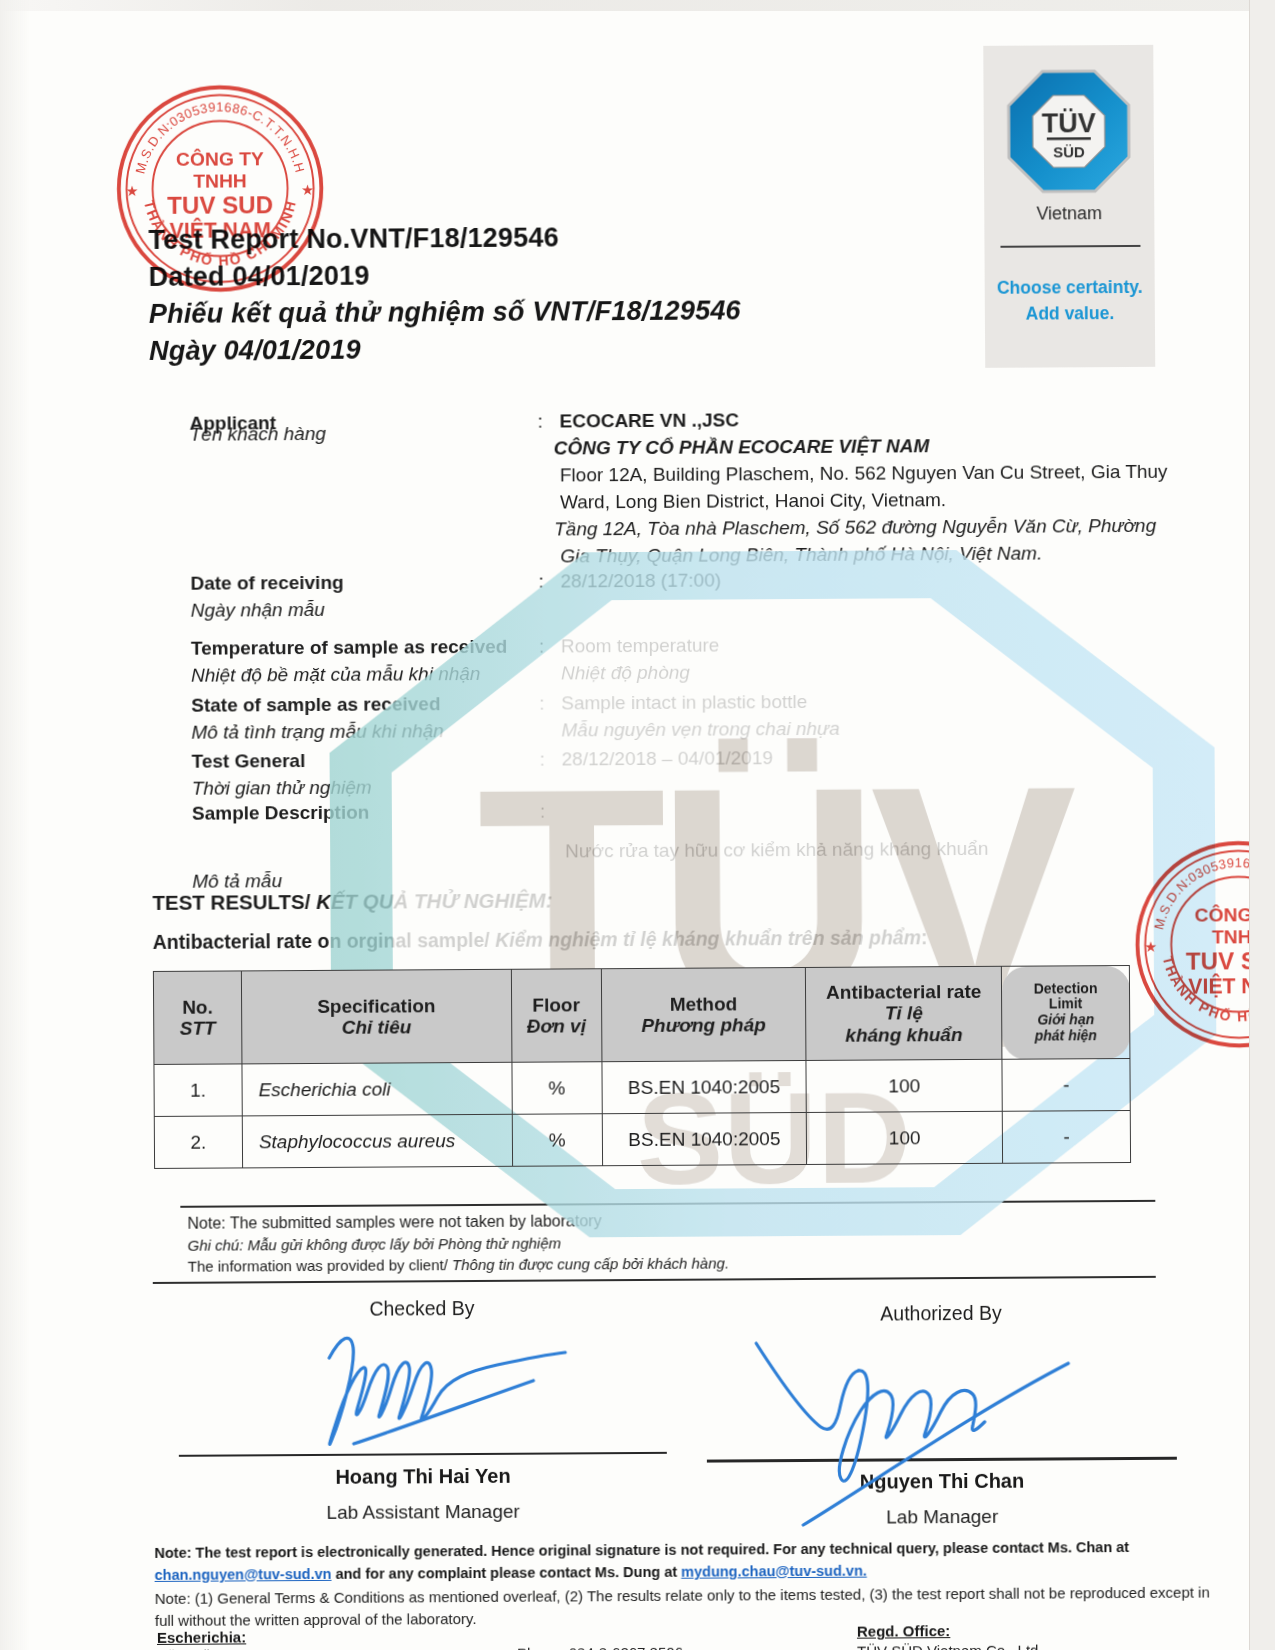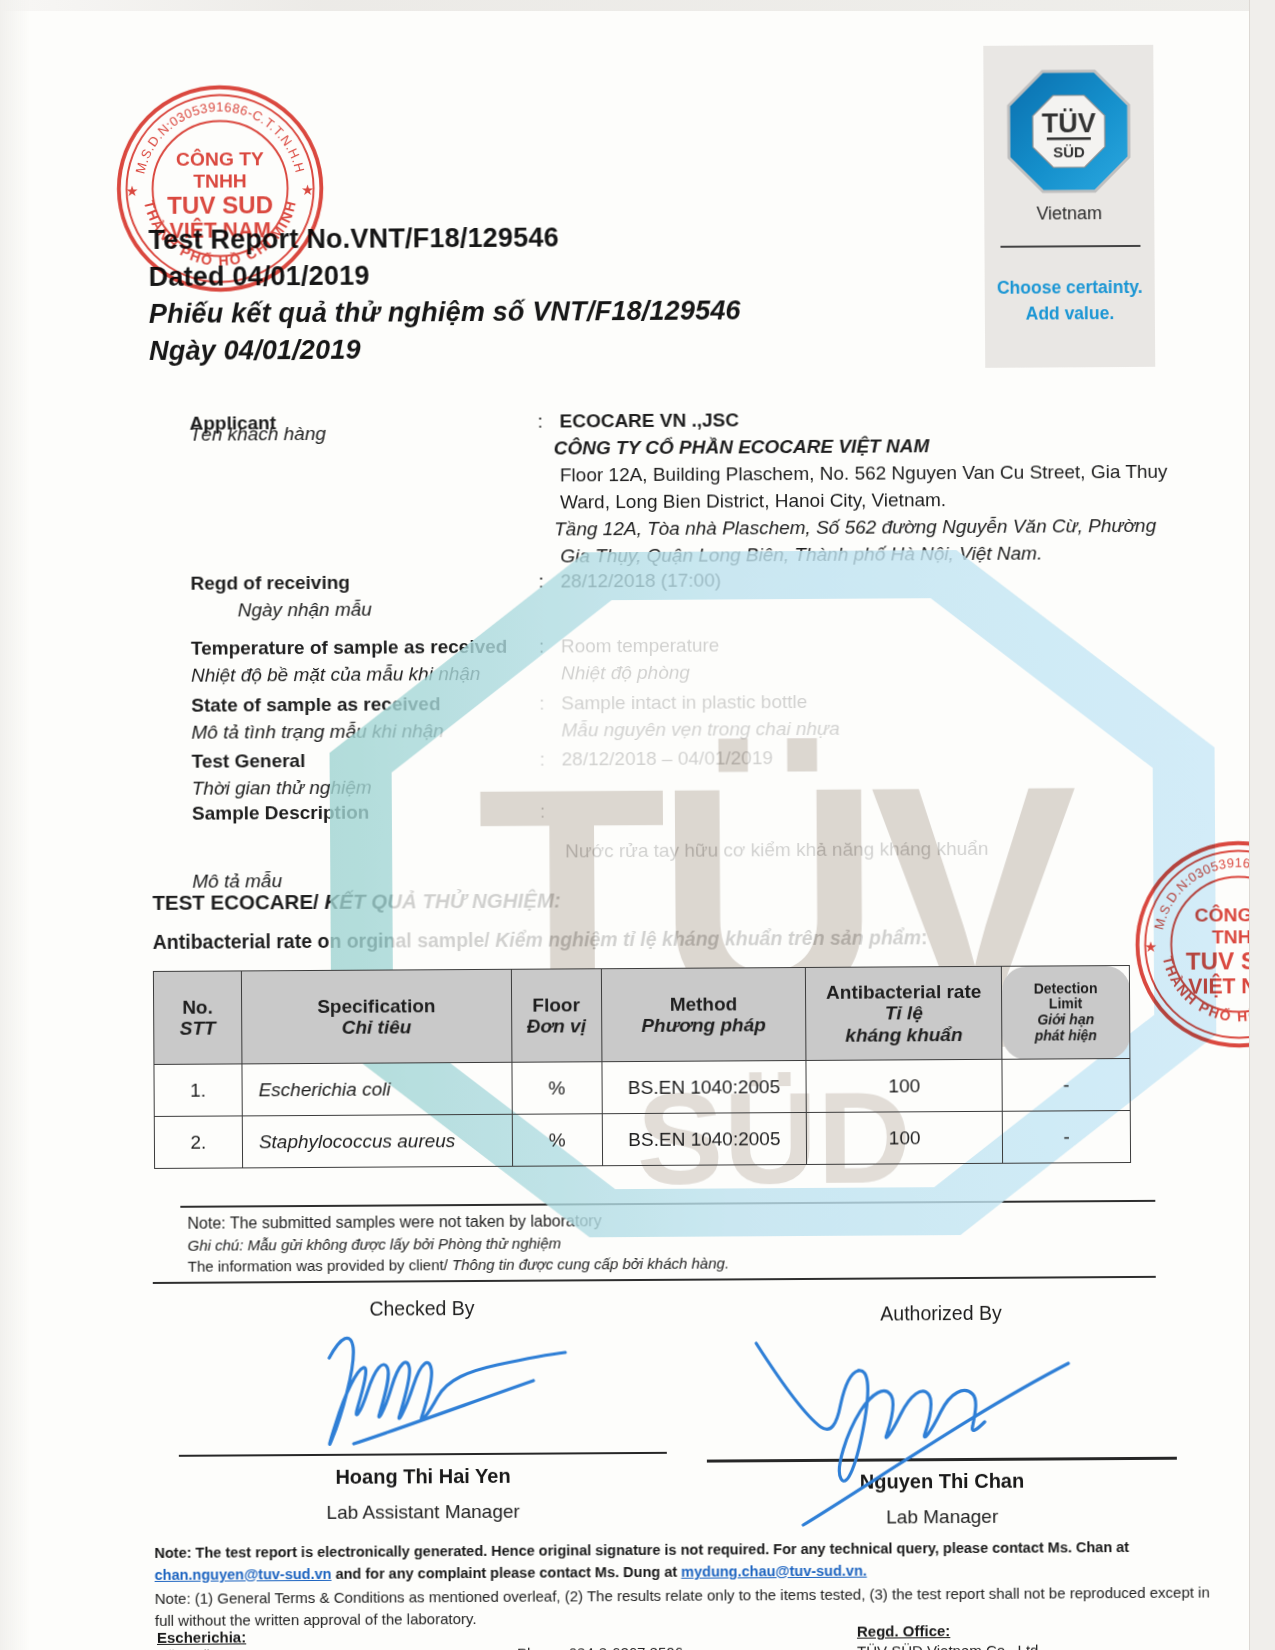--- a/index.html
+++ b/index.html
@@ -156,22 +156,22 @@
     <div class="abs flabel b" style="top:410px;">Applicant</div>
     <div class="abs flabel i" style="top:421px;">Tên khách hàng</div>
     <div class="abs fcolon" style="top:410px;">:</div>
     <div class="abs fvalue b" style="top:410px;">ECOCARE VN .,JSC</div>
     <div class="abs fvalue bi" style="top:437px;left:556px;">CÔNG TY CỔ PHẦN ECOCARE VIỆT NAM</div>
     <div class="abs fvalue" style="top:464px;">Floor 12A, Building Plaschem, No. 562 Nguyen Van Cu Street, Gia Thuy</div>
     <div class="abs fvalue" style="top:491px;">Ward, Long Bien District, Hanoi City, Vietnam.</div>
     <div class="abs fvalue i" style="top:518px;left:556px;">Tầng 12A, Tòa nhà Plaschem, Số 562 đường Nguyễn Văn Cừ, Phường</div>
     <div class="abs fvalue i" style="top:545px;">Gia Thụy, Quận Long Biên, Thành phố Hà Nội, Việt Nam.</div>
 
-    <div class="abs flabel b" style="top:570px;">Regd of receiving</div>
-    <div class="abs flabel i" style="top:597px;margin-left:47px;">Ngày nhận mẫu</div>
+    <div class="abs flabel b" style="top:570px;">Date of receiving</div>
+    <div class="abs flabel i" style="top:597px;">Ngày nhận mẫu</div>
     <div class="abs fcolon" style="top:570px;">:</div>
     <div class="abs fvalue" style="top:570px;">28/12/2018 (17:00)</div>
 
     <div class="abs flabel b" style="top:635px;">Temperature of sample as received</div>
     <div class="abs flabel i" style="top:662px;">Nhiệt độ bề mặt của mẫu khi nhận</div>
     <div class="abs fcolon" style="top:635px;">:</div>
     <div class="abs fvalue" style="top:635px;text-align:right;">Room temperature</div>
     <div class="abs fvalue i" style="top:662px;">Nhiệt độ phòng</div>
 
     <div class="abs flabel b" style="top:692px;">State of sample as received</div>
@@ -184,21 +184,21 @@
     <div class="abs flabel i" style="top:775px;">Thời gian thử nghiệm</div>
     <div class="abs fcolon" style="top:748px;">:</div>
     <div class="abs fvalue" style="top:748px;">28/12/2018 – 04/01/2019</div>
 
     <div class="abs flabel b" style="top:800px;">Sample Description</div>
     <div class="abs flabel i" style="top:868px;">Mô tả mẫu</div>
     <div class="abs fcolon" style="top:800px;">:</div>
     <div class="abs fvalue" style="top:840px;left:565px;">Nước rửa tay hữu cơ kiểm khả năng kháng khuẩn</div>
 
     <div class="abs" style="left:152px;top:888px;font-size:20.5px;">
-      <span class="b">TEST ECOCARE/</span>
+      <span class="b">TEST RESULTS/</span>
       <span class="bi">KẾT QUẢ THỬ NGHIỆM:</span>
     </div>
     <div class="abs" style="left:152px;top:928px;font-size:19.5px;">
       <span class="b">Antibacterial rate on orginal sample/</span>
       <span class="bi">Kiểm nghiệm tỉ lệ kháng khuẩn trên sản phẩm</span><span class="b">:</span>
     </div>
 
     <table class="rtable">
       <colgroup>
         <col style="width:88px">

